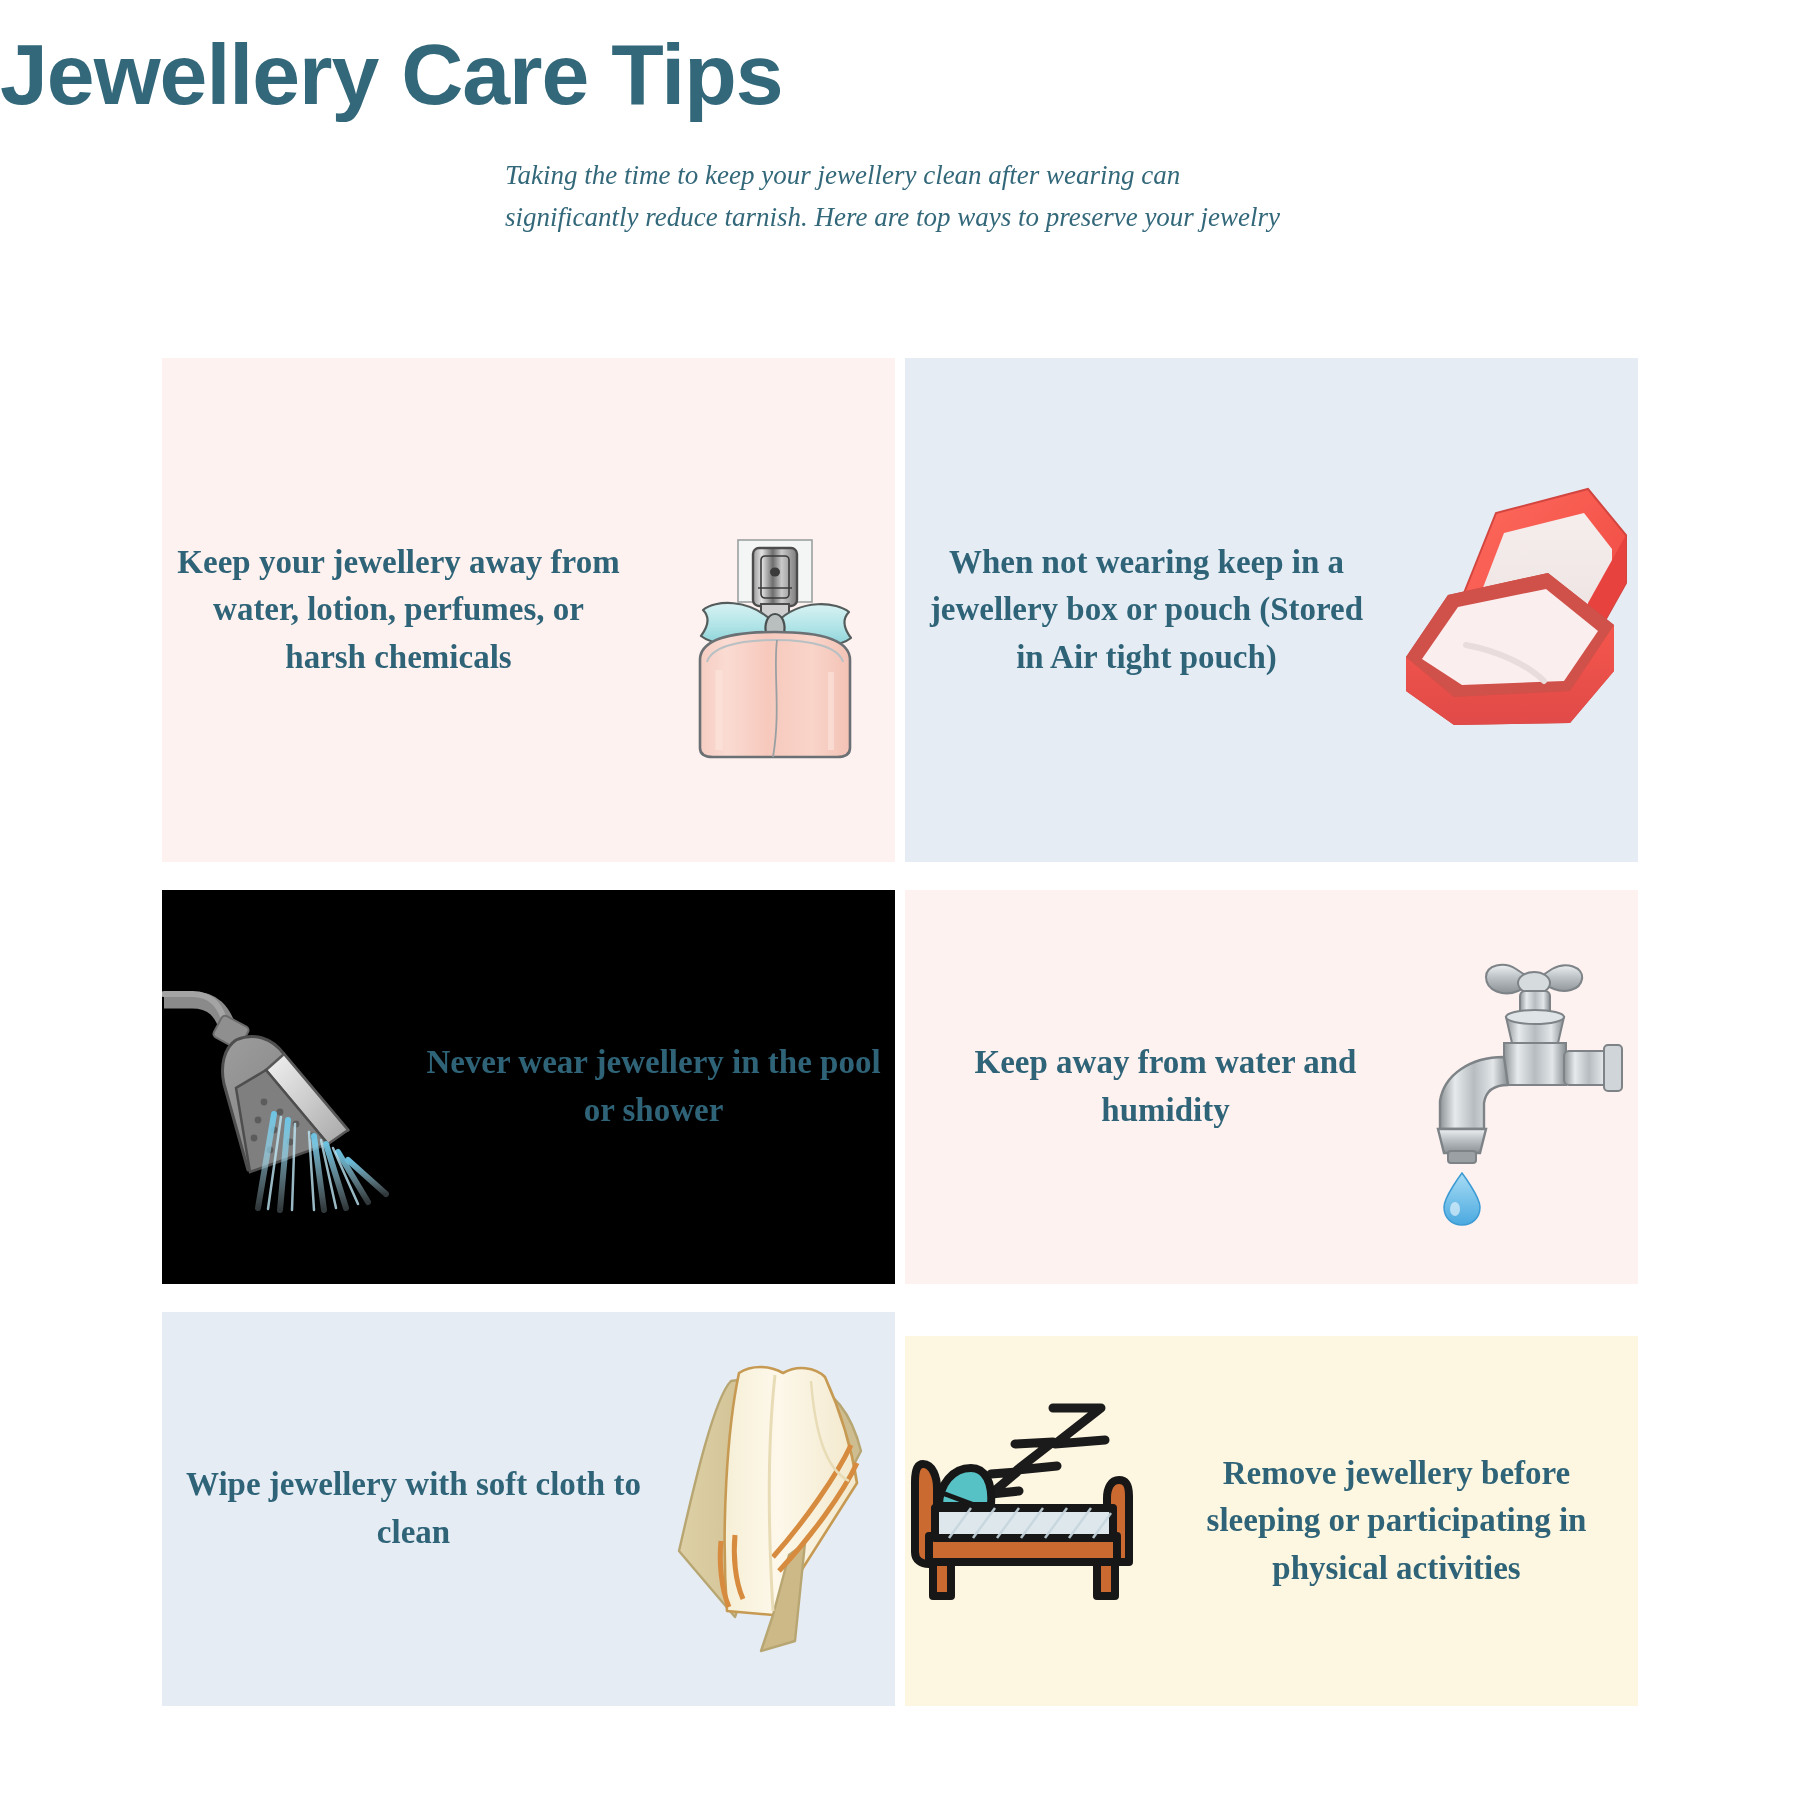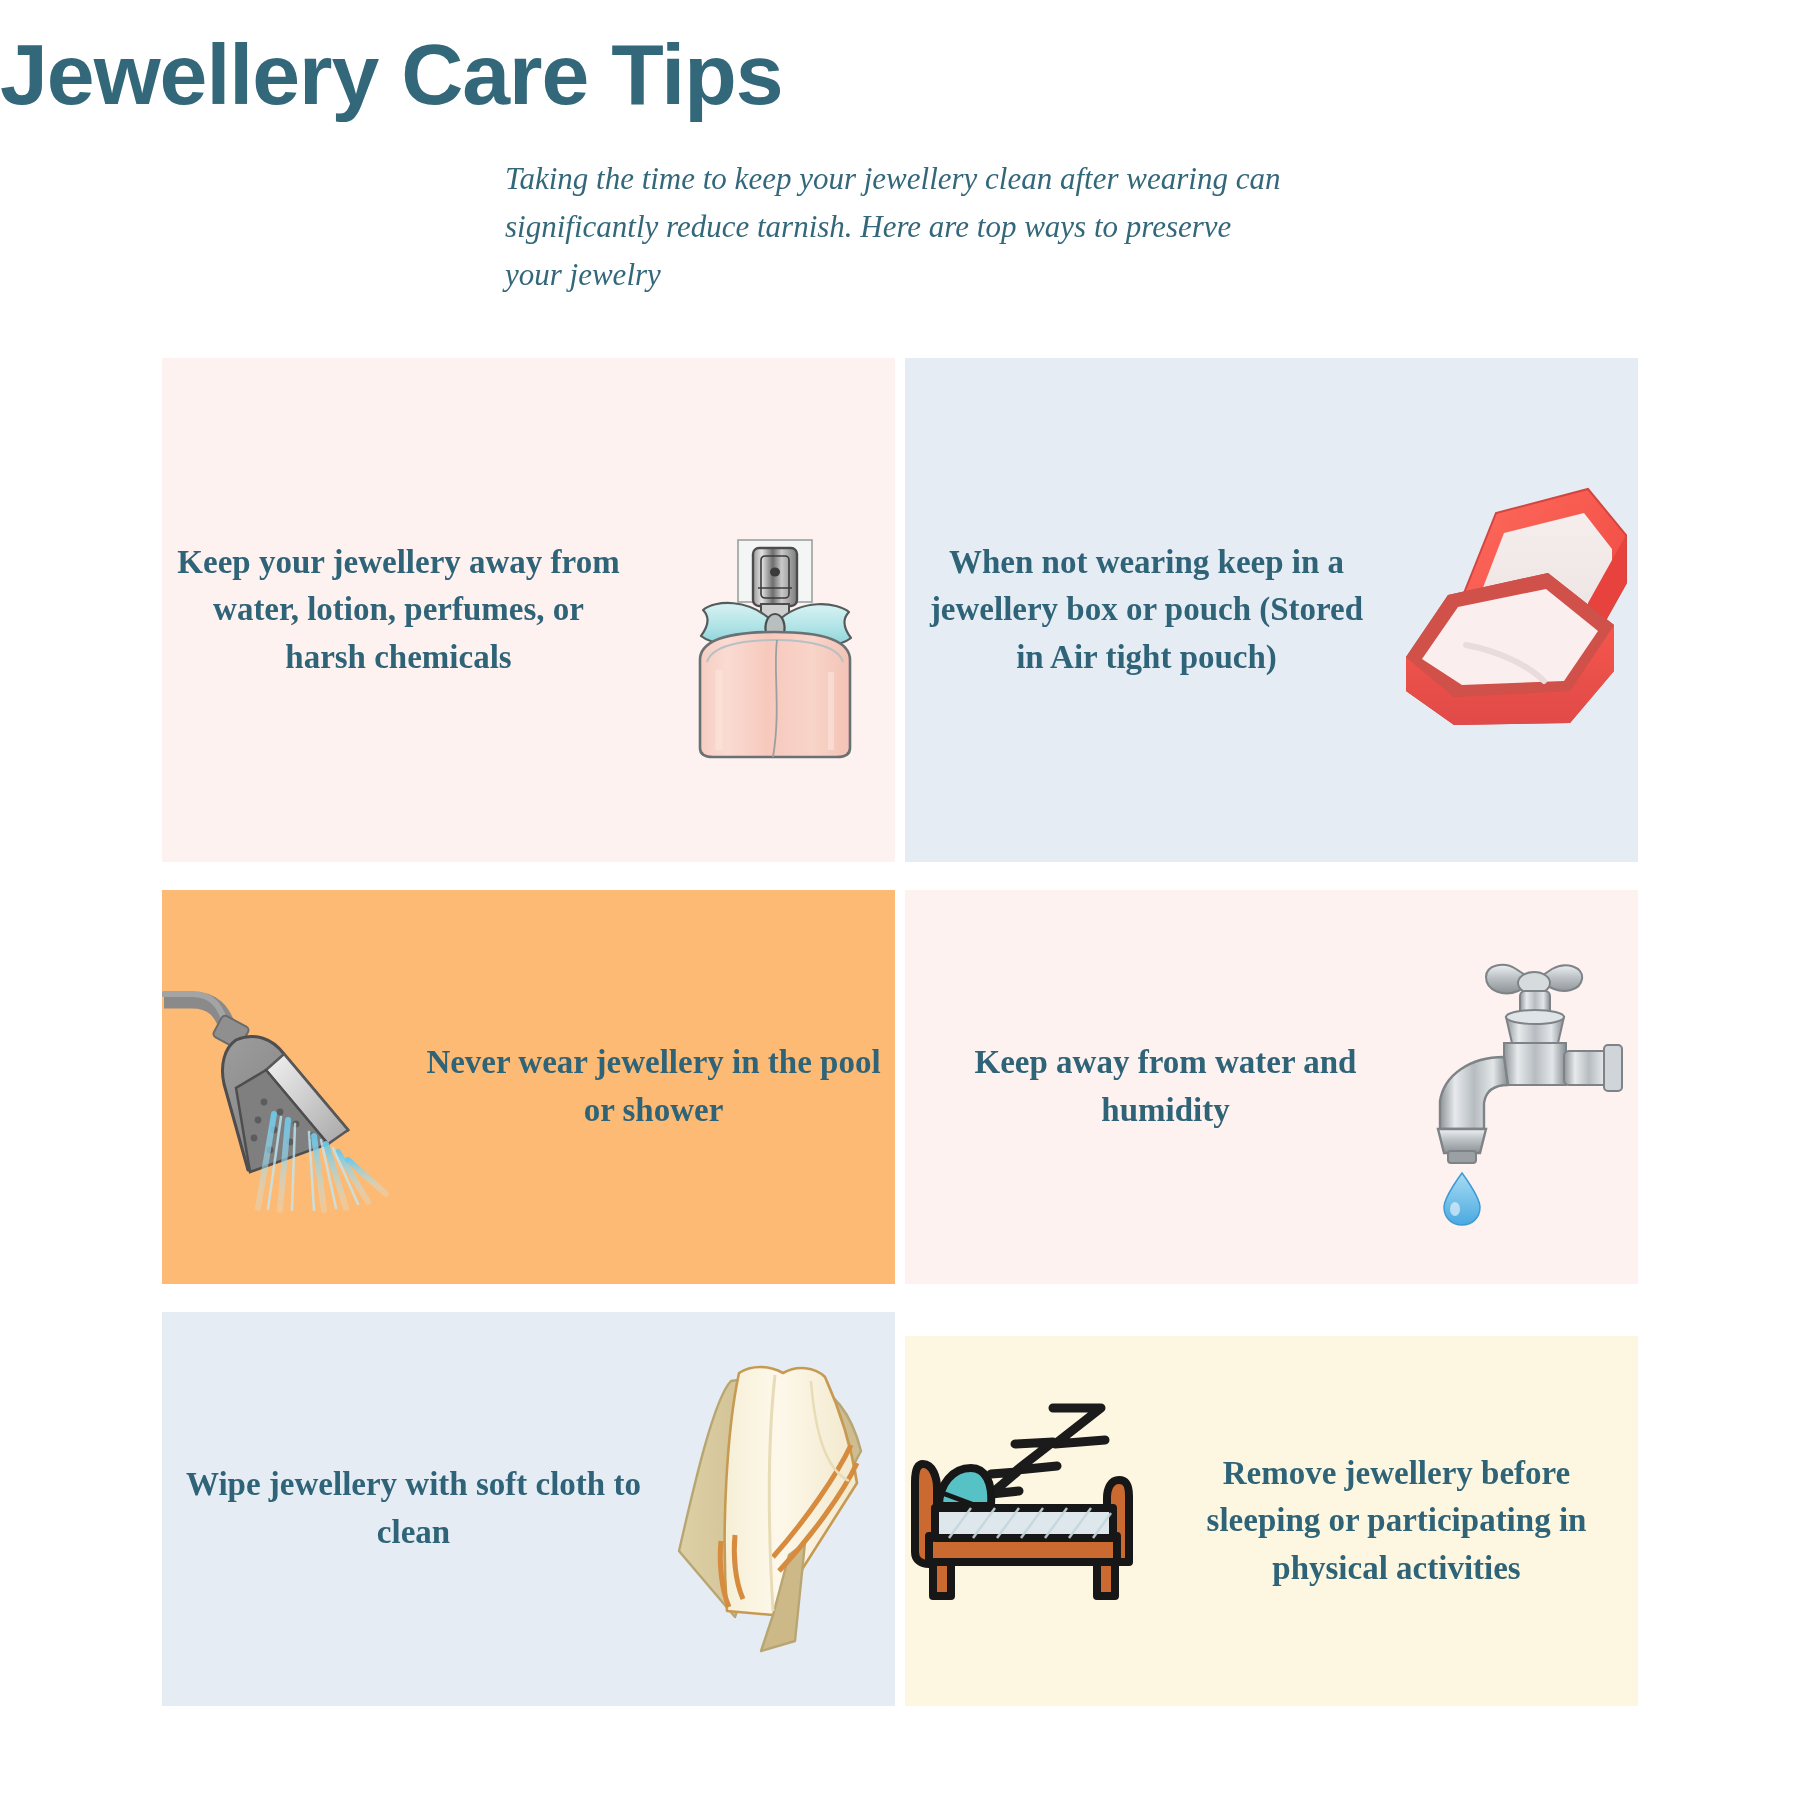--- a/index.html
+++ b/index.html
@@ -19,21 +19,21 @@
     font-size:86px;
     line-height:1.08;
     letter-spacing:-1px;
     color:#33687a;
   }
   .subtitle {
     margin:34px auto 0;
     width:790px;
     font-family:"Liberation Serif", serif;
     font-style:italic;
-    font-size:31px;
+    font-size:27px;
     line-height:1.55;
     color:#33687a;
   }
 
   
   .grid {
     position:absolute;
     left:162px; top:358px;
     width:1476px;
     display:grid;
@@ -183,21 +183,21 @@
             <path d="M18 182 L60 120 L160 98 L226 150 L226 196 L182 248 L66 250 L18 216 Z" fill="#c94a42"></path>
             <path d="M18 182 L60 120 L160 98 L226 150 L182 216 L66 222 Z" fill="#d0504a"></path>
             <path d="M34 184 L70 132 L158 114 L210 156 L176 206 L74 210 Z" fill="#fbeeee"></path>
             <path d="M78 170 C110 176, 140 190, 156 206" fill="none" stroke="#e9dcdc" stroke-width="6" stroke-linecap="round"></path>
             <path d="M18 182 L18 216 L66 250 L182 248 L226 196 L226 150 L182 216 L66 222 Z" fill="url(#baseSide)"></path>
           </g>
         </svg>
       </div>
     </div>
 
-    <div class="card text-right" style="background:#fdba74;">
+    <div class="card text-right" style="background:#000000;">
       <div class="card-text">Never wear jewellery in the pool or shower</div>
       <div class="card-art">
         <svg class="art-shower" viewBox="0 0 250 250" xmlns="http://www.w3.org/2000/svg">
           <defs>
             <linearGradient id="shHead" x1="0" y1="0" x2="1" y2="1">
               <stop offset="0%" stop-color="#9d9d9d"></stop>
               <stop offset="60%" stop-color="#868686"></stop>
               <stop offset="100%" stop-color="#6f6f6f"></stop>
             </linearGradient>
             <linearGradient id="shRim" x1="0" y1="0" x2="1" y2="1">

